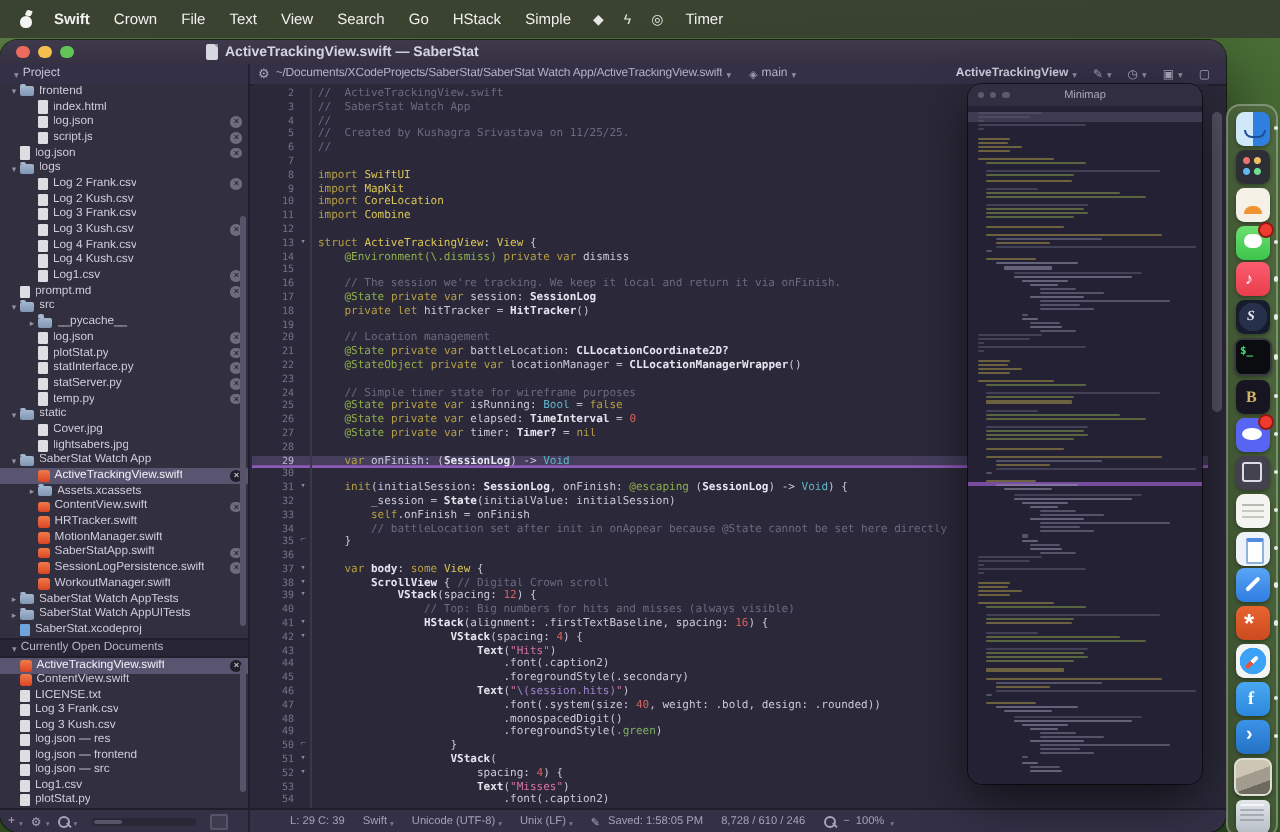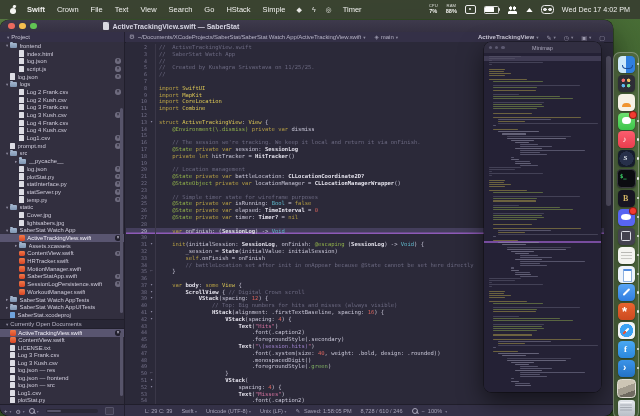--- a/index.html
+++ b/index.html
@@ -187,38 +187,20 @@
   <div class="menubar">
     <div class="mb-left">
       <span class="apple">
           <i></i>
           <b></b>
         </span>
       <span id="menu-items"><span class="mb-item bold">Swift</span><span class="mb-item">Crown</span><span class="mb-item">File</span><span class="mb-item">Text</span><span class="mb-item">View</span><span class="mb-item">Search</span><span class="mb-item">Go</span><span class="mb-item">HStack</span><span class="mb-item">Simple</span></span>
       <span id="menu-extras"><span class="mb-extra">◆</span><span class="mb-extra">ϟ</span><span class="mb-extra">◎</span></span>
       <span class="mb-item">Timer</span>
     </div>
-    <div class="mb-right">
-      <span class="stat">
-        <span class="l">CPU</span>
-        <span class="v">7%</span>
-      </span>
-      <span class="stat">
-        <span class="l">RAM</span>
-        <span class="v">88%</span>
-      </span>
-      <span class="mb-box"></span>
-      <span class="battery">
-          <i></i>
-        </span>
-      <span class="people"></span>
-      <span class="wifi">▲</span>
-      <span class="cc"></span>
-      <span class="clock">Wed Dec 17  4:02 PM</span>
-    </div>
   </div>
 
   <div class="dock" id="dock">
       <div class="dk finder-icon">
         <span class="dk-dot"></span>
       </div>
       <div class="dk launchpad-icon"></div>
       <div class="dk sunset-app-icon"></div>
       <div class="dk messages-icon">
         <span class="dk-badge"></span>

